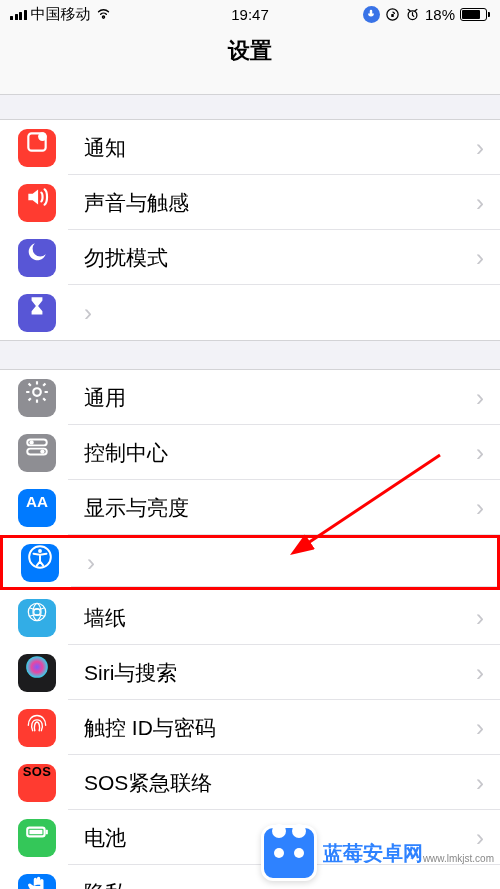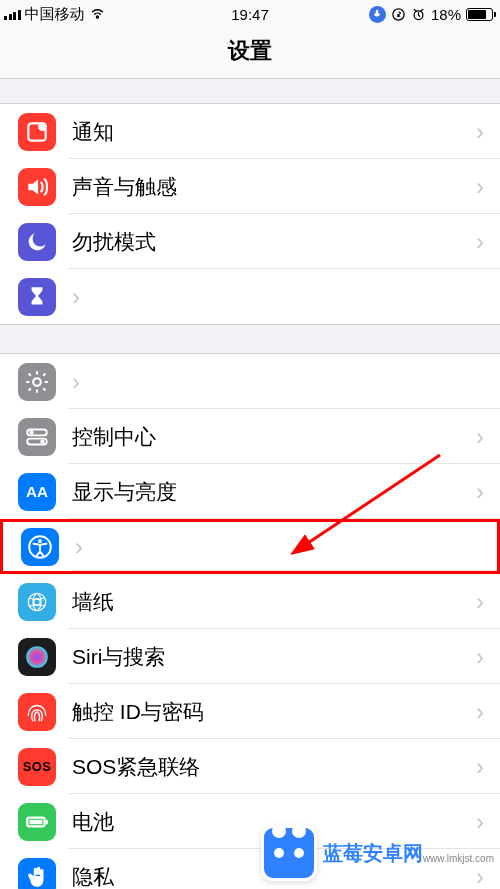--- a/index.html
+++ b/index.html
@@ -9,42 +9,42 @@
       width: 500px;
       height: 889px;
       overflow: hidden;
       position: relative;
     }
     .status-bar {
       height: 28px;
       display: flex;
       align-items: center;
       justify-content: space-between;
-      padding: 0 4px;
+      padding: 0 10px;
       background: #f9f9f9;
       font-size: 15px;
       font-weight: 500;
     }
     .status-left { display: flex; align-items: center; gap: 4px; }
     .status-center { position: absolute; left: 50%; transform: translateX(-50%); font-weight: 400; }
     .status-right { display: flex; align-items: center; gap: 5px; }
     .signal-bars { display: flex; align-items: flex-end; gap: 1.5px; height: 12px; }
     .signal-bars span { width: 3px; background: #000; border-radius: 0.5px; }
     .signal-bars span:nth-child(1){height:4px}.signal-bars span:nth-child(2){height:6px}.signal-bars span:nth-child(3){height:8px}.signal-bars span:nth-child(4){height:10px}
     .wifi-icon svg { width: 17px; height: 17px; }
     .battery { display: flex; align-items: center; }
     .battery-outline { width: 27px; height: 13px; border: 1px solid #000; border-radius: 3px; padding: 1px; display: flex; }
     .battery-fill { width: 77%; background: #000; border-radius: 1px; }
     .battery-tip { width: 2px; height: 5px; background: #000; border-radius: 0 1px 1px 0; margin-left: 1px; }
     .mic-icon { width: 17px; height: 17px; border-radius: 50%; background: #3973e7; display:flex; align-items:center; justify-content:center;}
     .rot-icon, .alarm-icon { width: 15px; height: 15px; display:flex; align-items:center; justify-content:center;}
     .header {
       background: #f9f9f9;
       text-align: center;
-      padding: 8px 0 12px;
+      padding: 8px 0 28px;
       border-bottom: 1px solid #d3d3d6;
     }
     .header h1 { font-size: 22px; font-weight: 600; }
     .group {
       background: #fff;
       border-top: 1px solid #d3d3d6;
       border-bottom: 1px solid #d3d3d6;
       margin-top: 28px;
     }
     .group.first { margin-top: 24px; }
@@ -58,23 +58,23 @@
     .row:not(:last-child)::after {
       content: "";
       position: absolute;
       left: 68px; right: 0; bottom: 0;
       height: 1px;
       background: #e3e3e7;
     }
     .row-icon {
       width: 38px; height: 38px;
       border-radius: 9px;
-      margin-right: 16px;
+      margin-right: 28px;
       display: flex;
-      align-items: center;
+      align-items: flex-start;
       justify-content: center;
       flex-shrink: 0;
     }
     .row-icon svg { width: 26px; height: 26px; }
     .row-label { flex: 1; font-size: 21px; color: #000000; }
     .chevron { color: #c7c7cc; font-size: 24px; font-weight: 300; }
     .highlight-box {
       border: 3px solid #ff0000;
       position: relative;
       z-index: 5;
@@ -214,20 +214,21 @@
       </div>
     </div>
     <div class="group">
       <div class="row">
         <div class="row-icon bg-gray">
           <svg viewBox="0 0 24 24">
             <circle cx="12" cy="12" r="3.5" fill="none" stroke="#fff" stroke-width="2"></circle>
             <path d="M12 2v3M12 19v3M4.2 4.2l2.1 2.1M17.7 17.7l2.1 2.1M2 12h3M19 12h3M4.2 19.8l2.1-2.1M17.7 6.3l2.1-2.1" stroke="#fff" stroke-width="2"></path>
           </svg>
         </div>
+        <span class="row-label">通用</span>
         <span class="chevron">›</span>
       </div>
       <div class="row">
         <div class="row-icon bg-gray">
           <svg viewBox="0 0 24 24">
             <rect x="3" y="5" width="18" height="5.5" rx="2.75" fill="none" stroke="#fff" stroke-width="1.8"></rect>
             <circle cx="7" cy="7.75" r="2" fill="#fff"></circle>
             <rect x="3" y="13.5" width="18" height="5.5" rx="2.75" fill="none" stroke="#fff" stroke-width="1.8"></rect>
             <circle cx="17" cy="16.25" r="2" fill="#fff"></circle>
           </svg>

